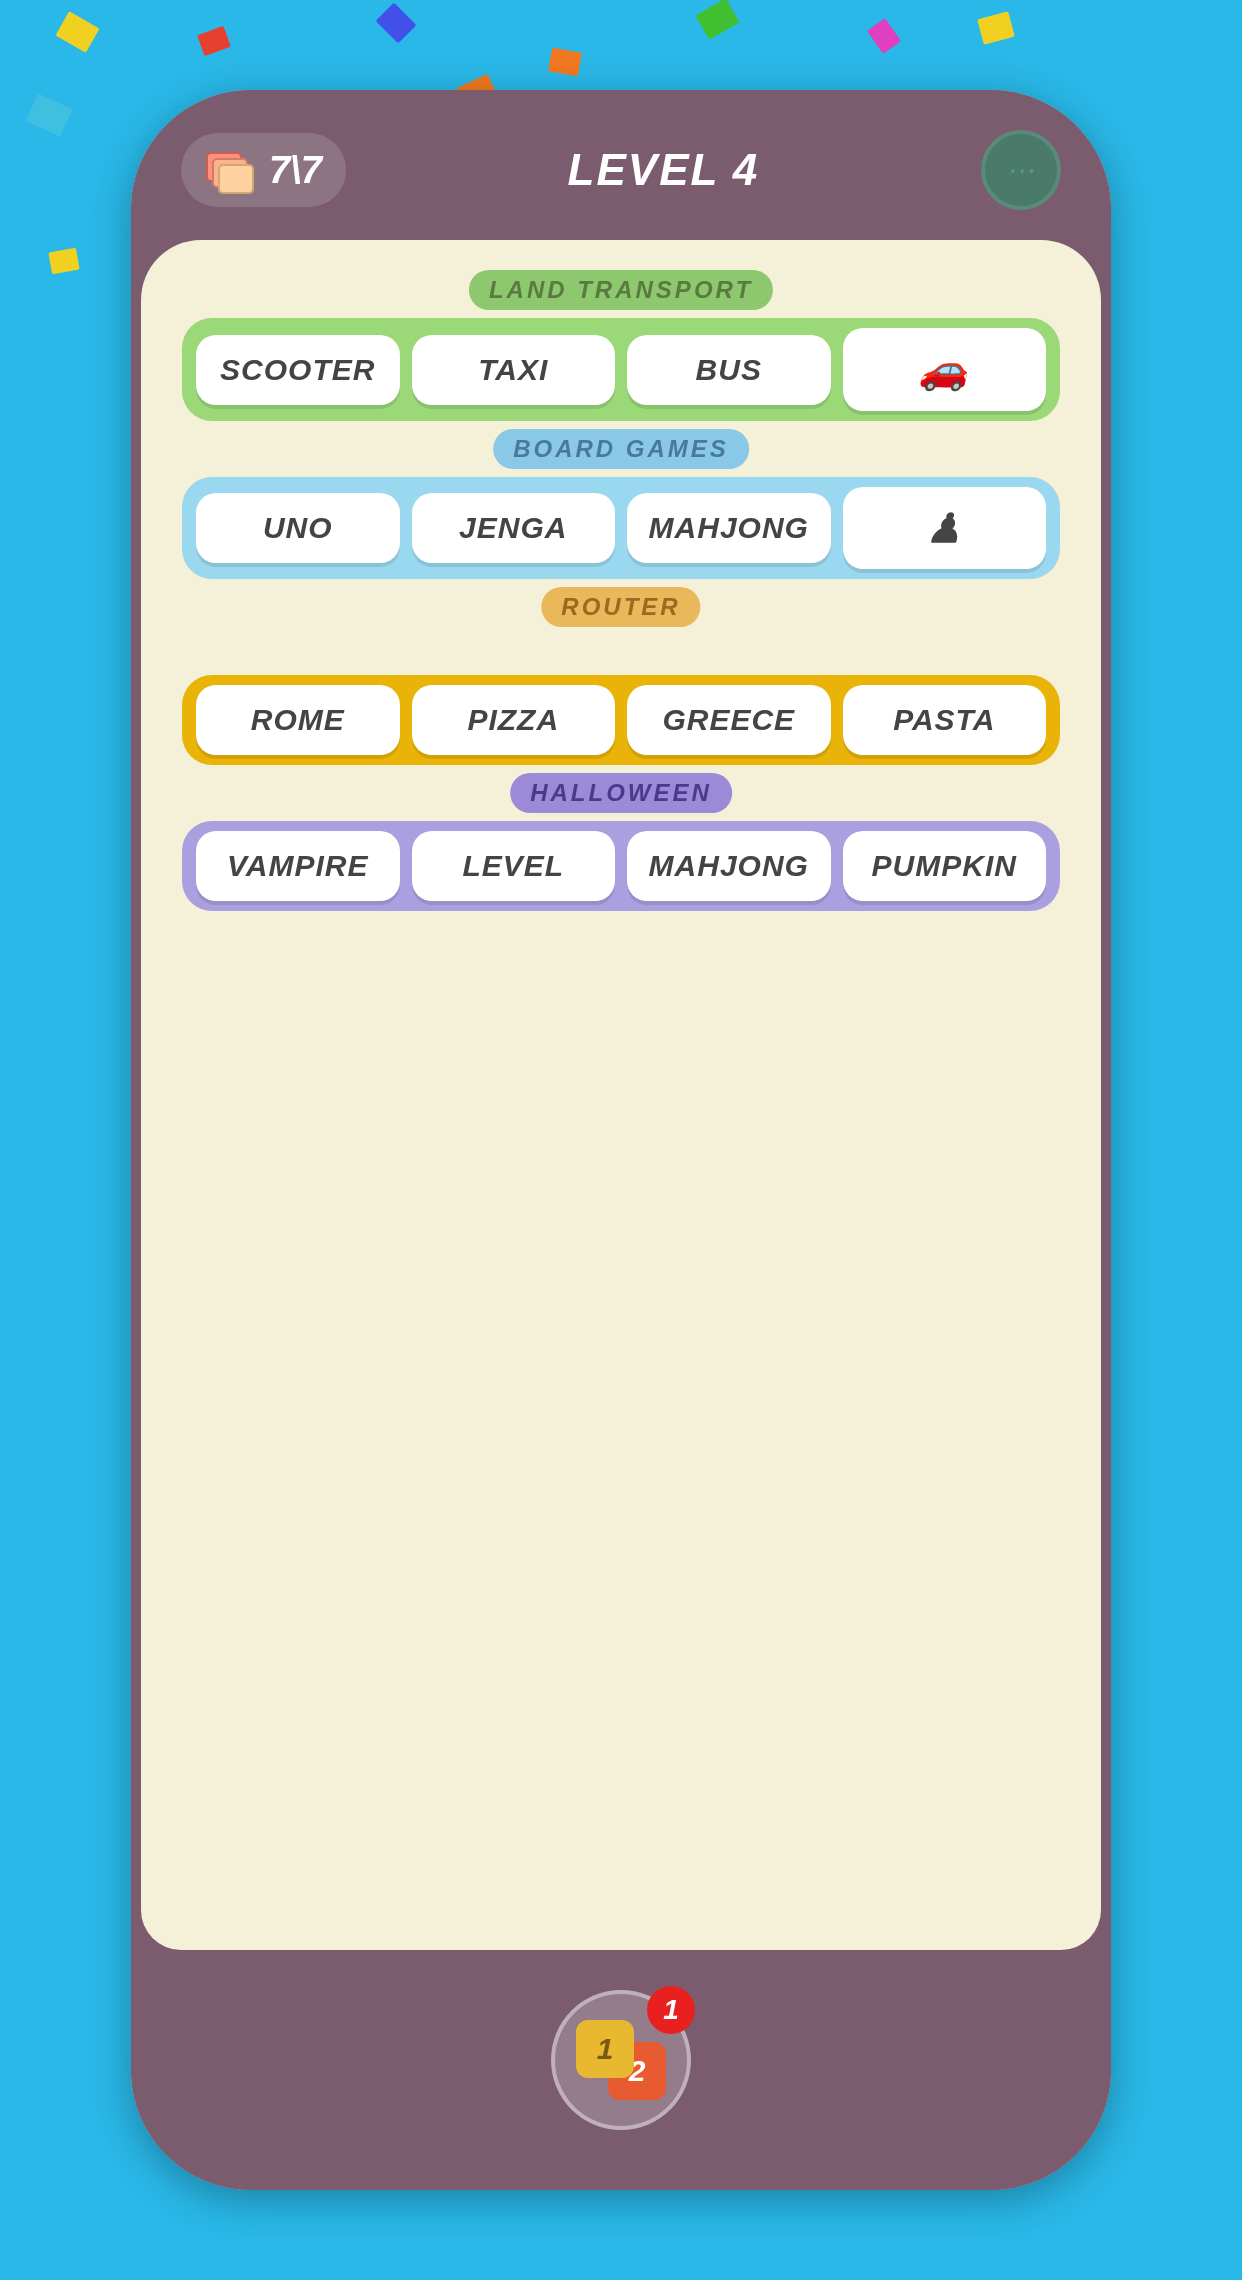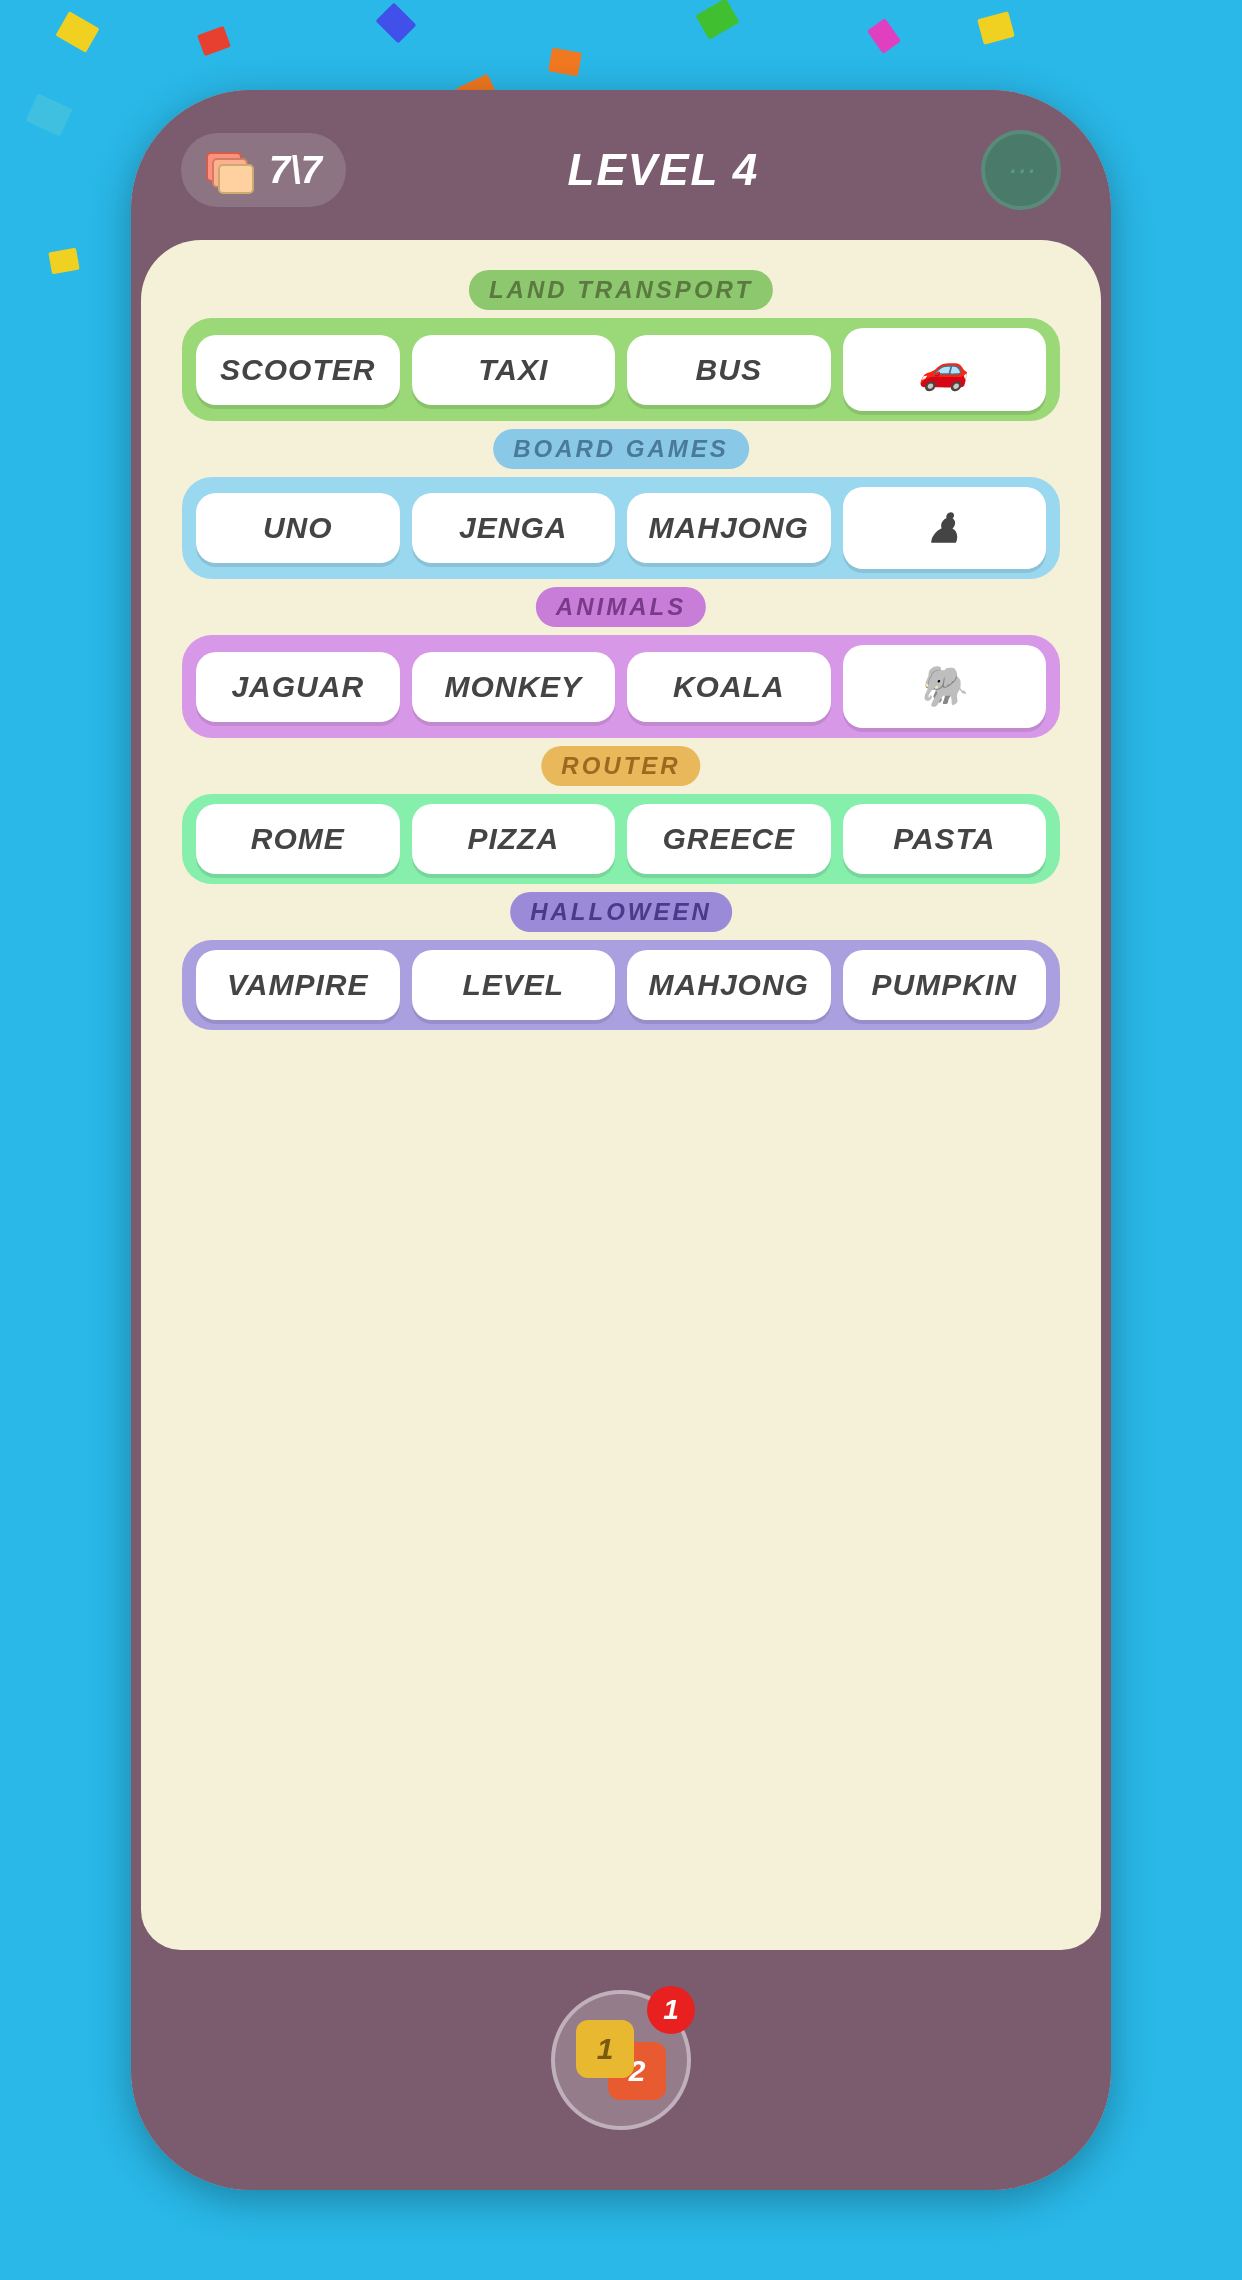--- a/index.html
+++ b/index.html
@@ -149,21 +149,21 @@
       gap: 12px;
       padding: 10px 14px;
       border-radius: 30px;
       align-items: center;
       justify-content: space-between;
     }
 
     .category-row.green { background: #9ad878; }
     .category-row.blue { background: #9ad8f0; }
     .category-row.purple { background: #d898e8; }
-    .category-row.orange { background: #86efac; }
+    .category-row.orange { background: #eab308; margin-top: 40px; }
     .category-row.violet { background: #aaa0e0; }
     .category-row.teal { background: #7ae8c8; }
 
     .word-tile {
       flex: 1;
       background: white;
       border-radius: 20px;
       padding: 18px 8px;
       text-align: center;
       font-size: 30px;
@@ -345,31 +345,20 @@
         <div class="category-row blue">
           <div class="word-tile">UNO</div>
           <div class="word-tile">JENGA</div>
           <div class="word-tile">MAHJONG</div>
           <div class="word-tile icon-tile">
             <span class="tile-icon">♟</span>
           </div>
         </div>
       </div>
 
-      <div class="category-group">
-        <span class="category-label purple">ANIMALS</span>
-        <div class="category-row purple">
-          <div class="word-tile">JAGUAR</div>
-          <div class="word-tile">MONKEY</div>
-          <div class="word-tile">KOALA</div>
-          <div class="word-tile icon-tile">
-            <span class="tile-icon">🐘</span>
-          </div>
-        </div>
-      </div>
 
       <div class="category-group">
         <span class="category-label orange">ROUTER</span>
         <div class="category-row orange">
           <div class="word-tile">ROME</div>
           <div class="word-tile">PIZZA</div>
           <div class="word-tile">GREECE</div>
           <div class="word-tile">PASTA</div>
         </div>
       </div>

